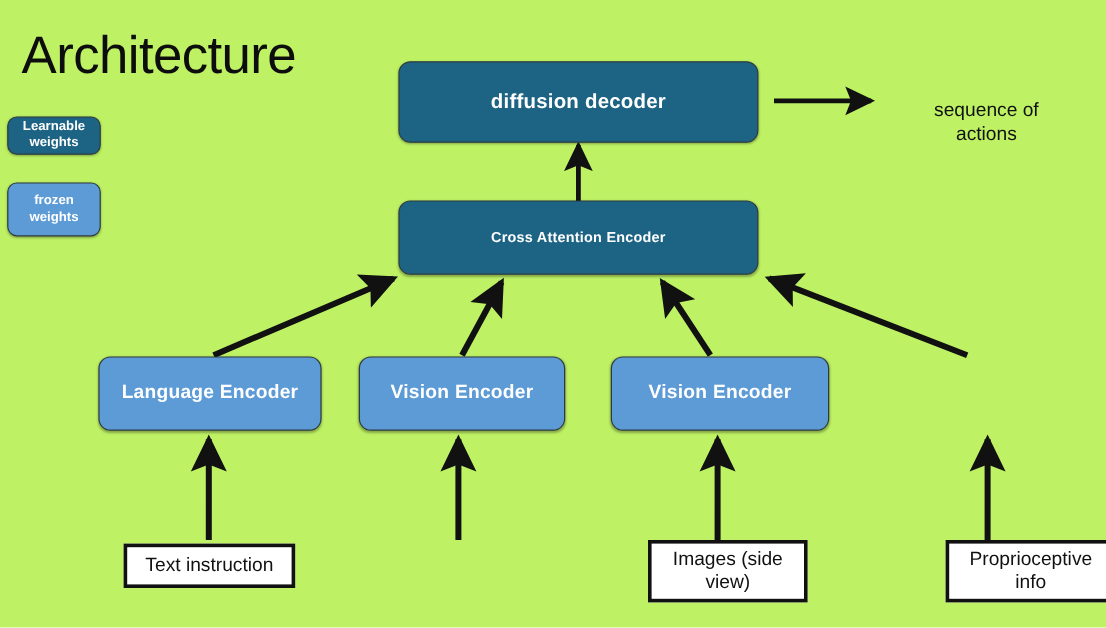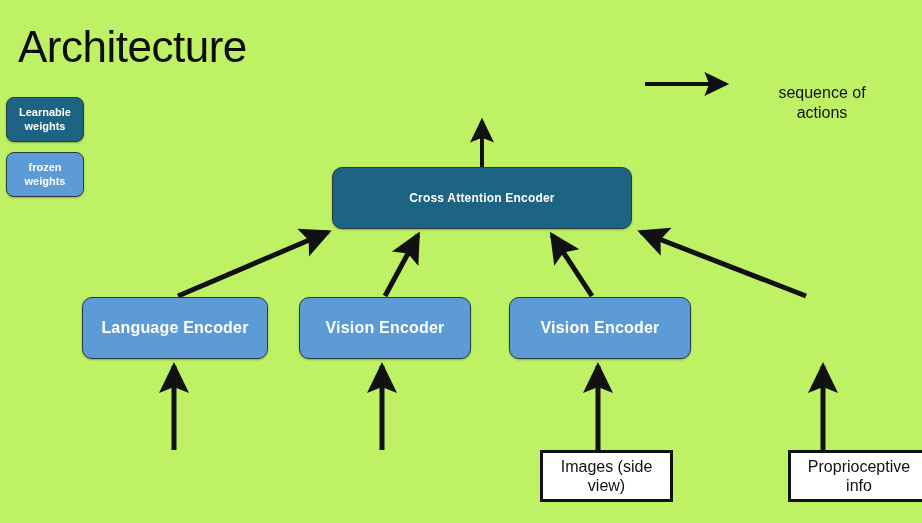--- a/index.html
+++ b/index.html
@@ -130,32 +130,35 @@
 
     <line x1="382" y1="450" x2="382" y2="366" stroke="#111111" stroke-width="5" marker-end="url(#ah)"></line>
 
     <line x1="598" y1="450" x2="598" y2="366" stroke="#111111" stroke-width="5" marker-end="url(#ah)"></line>
 
     <line x1="823" y1="450" x2="823" y2="366" stroke="#111111" stroke-width="5" marker-end="url(#ah)"></line>
   </svg>
 
   <div class="page-title">Architecture</div>
 
-  <div class="legend-chip learnable" style="left:6px; top:97px; width:78px; height:45px;">
+  <div class="legend-chip learnable" style="left:6px; top:97px; width:78px; height:32px;">
     <span>
       <span>Learnable</span><br><span>weights</span>
     </span>
   </div>
 
   <div class="legend-chip frozen" style="left:6px; top:152px; width:78px; height:45px;">
     <span>
       <span>frozen</span><br><span>weights</span>
     </span>
   </div>
 
+  <div class="block learnable" style="left:332px; top:51px; width:300px; height:68px; font-size:17px;">
+    <span>diffusion decoder</span>
+  </div>
 
   <div class="block learnable" style="left:332px; top:167px; width:300px; height:62px; font-size:12px;">
     <span>Cross Attention Encoder</span>
   </div>
 
   <div class="block frozen" style="left:82px; top:297px; width:186px; height:62px; font-size:16px;align-items:center;">
     <span>Language Encoder</span>
   </div>
 
   <div class="block frozen" style="left:299px; top:297px; width:172px; height:62px; font-size:16px;">
@@ -165,20 +168,23 @@
   <div class="block frozen" style="left:509px; top:297px; width:182px; height:62px; font-size:16px;">
     <span>Vision Encoder</span>
   </div>
 
 
   <div class="out-label" style="left:736px; top:63px; width:172px;">
     <span>sequence of
 actions</span>
   </div>
 
+  <div class="io-box" style="left:103px; top:453px; width:143px; height:37px;">
+    <span>Text instruction</span>
+  </div>
 
 
   <div class="io-box" style="left:540px; top:450px; width:133px; height:52px;">
     <span>Images (side view)</span>
   </div>
 
   <div class="io-box" style="left:752px; top:450px; width:142px; height:52px;margin-left:36px;">
     <span>Proprioceptive info</span>
   </div>
 

